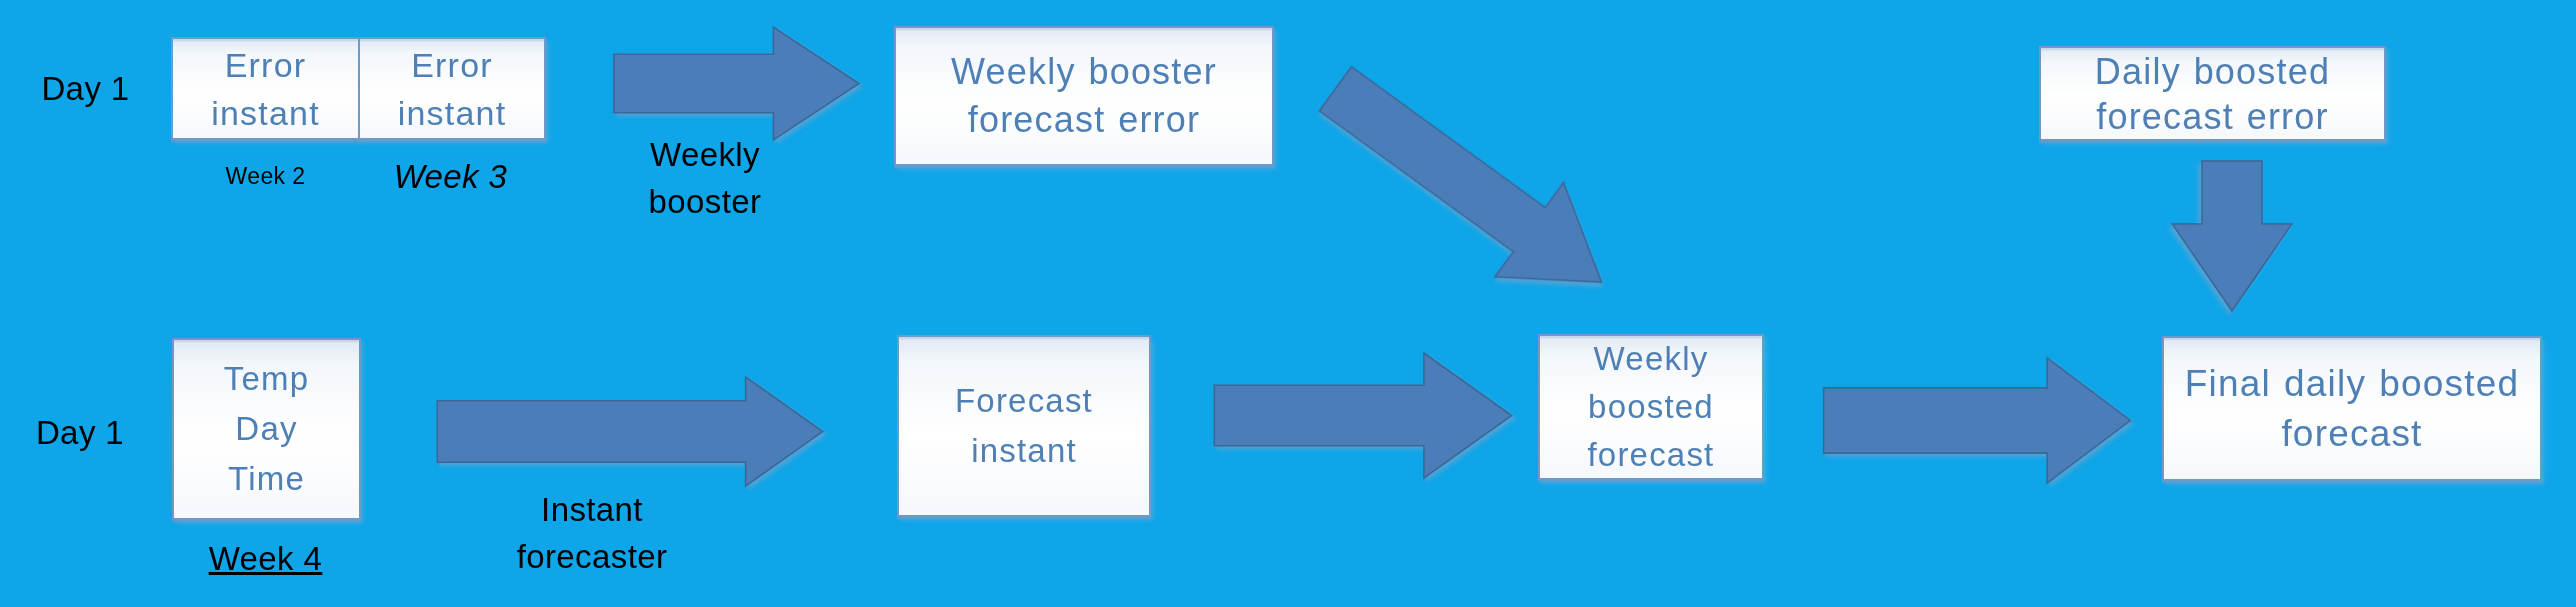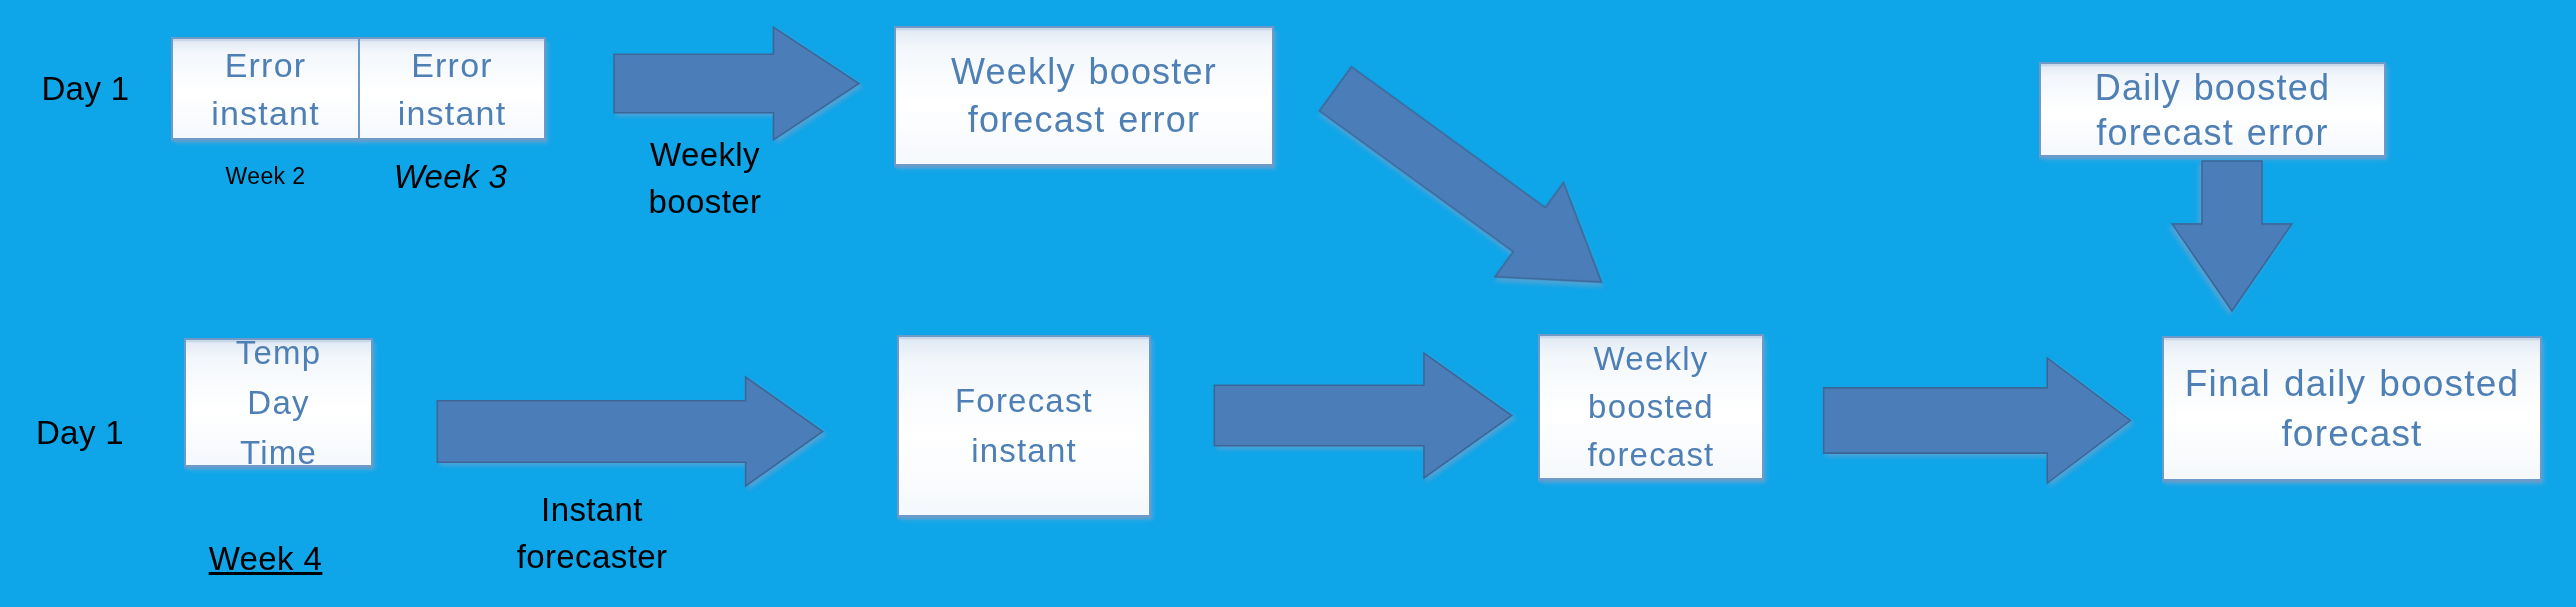--- a/index.html
+++ b/index.html
@@ -70,24 +70,24 @@
 
   <div class="node" style="left:171px;top:37px;width:189px;height:103px;font-size:34px;line-height:48px;">Error
 instant</div>
 
   <div class="node" style="left:358px;top:37px;width:188px;height:103px;font-size:34px;line-height:48px;">Error
 instant</div>
 
   <div class="node" style="left:894px;top:26px;width:380px;height:140px;font-size:36px;line-height:48px;">Weekly booster
 forecast error</div>
 
-  <div class="node" style="left:2039px;top:62px;width:347px;height:95px;font-size:36px;line-height:45px;">Daily boosted
+  <div class="node" style="left:2039px;top:46px;width:347px;height:95px;font-size:36px;line-height:45px;">Daily boosted
 forecast error</div>
 
-  <div class="node" style="left:184px;top:338px;width:189px;height:129px;font-size:33px;line-height:50px;">Temp
+  <div class="node" style="left:172px;top:338px;width:189px;height:182px;font-size:33px;line-height:50px;">Temp
 Day
 Time</div>
 
   <div class="node" style="left:897px;top:335px;width:254px;height:182px;font-size:33px;line-height:50px;">Forecast
 instant</div>
 
   <div class="node" style="left:1538px;top:334px;width:226px;height:146px;font-size:33px;line-height:48px;">Weekly
 boosted
 forecast</div>
 

